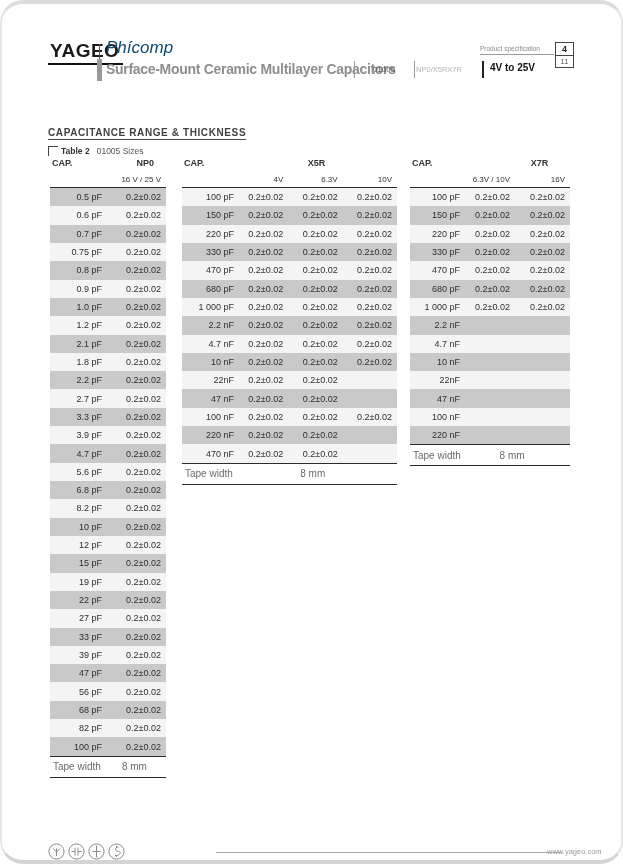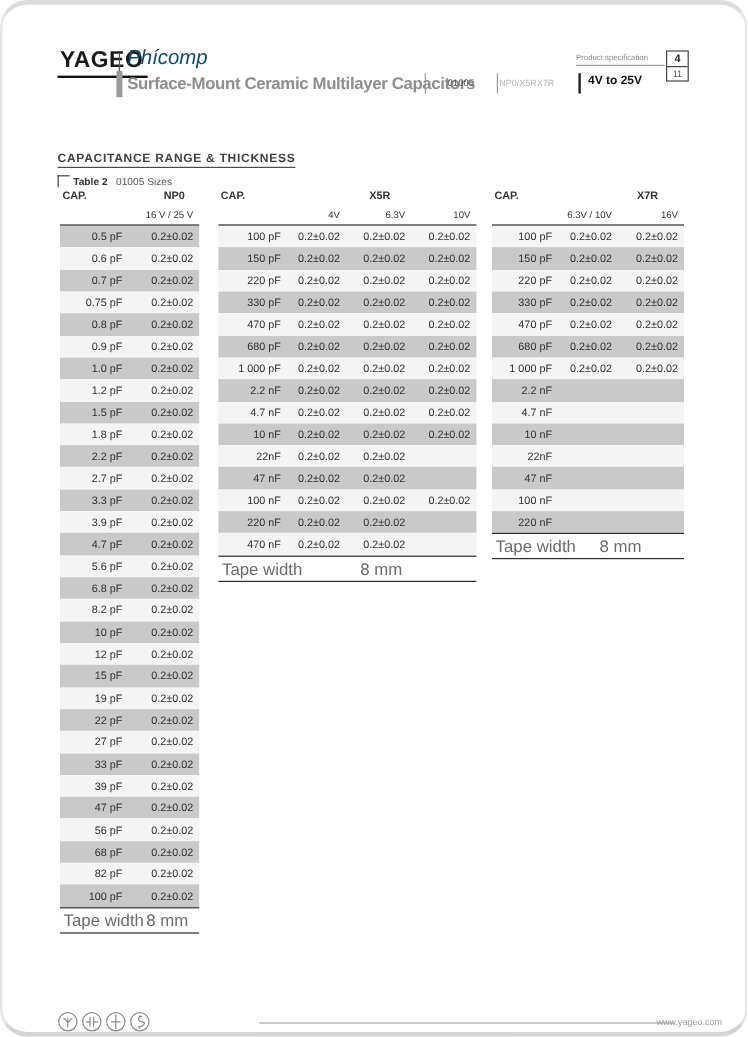--- a/index.html
+++ b/index.html
@@ -47,21 +47,21 @@
   .capspacer{flex:none;}
   .np0 .capspacer{width:52px;} .x5r .capspacer{width:52px;} .x7r .capspacer{width:50px;}
   .colh{flex:1;text-align:right;padding-right:5px;}
   .trow{display:flex;height:18.32px;align-items:center;}
   .trow.shade{background:var(--row-shade,#c9c9c9);}
   .trow:not(.shade){background:var(--row-light,#f4f4f4);}
   .cap{flex:none;text-align:right;}
   .np0 .cap{width:52px;padding-right:0;} .x5r .cap{width:52px;} .x7r .cap{width:50px;}
   .val{flex:1;text-align:right;padding-right:5px;}
   .tfoot{border-top:1.7px solid #2b2b2b;border-bottom:1.5px solid #2b2b2b;height:20px;
-    position:relative;font-size:14px;color:#6b6b6b;display:flex;align-items:center;text-align:right;}
+    position:relative;font-size:10px;color:#6b6b6b;display:flex;align-items:center;text-align:right;}
   .tfoot .fl{padding-left:3px;}
   .tfoot .fv{position:absolute;}
   .np0 .fv{left:62%;} .x5r .fv{left:55%;} .x7r .fv{left:56%;}
   
   .foot-icons{left:46px;top:839px;display:flex;gap:3px;}
   .foot-line{left:214px;top:848px;width:346px;height:1px;background:#aaa;}
   .foot-url{left:545px;top:843px;font-size:7.5px;color:#9c9c9c;}
   .foot-date{left:48px;top:856px;font-size:8px;color:#9a9a9a;white-space:nowrap;}
 </style>
 </head>
@@ -132,21 +132,21 @@
         </div>
         <div class="trow shade">
           <span class="cap">1.0 pF</span>
           <span class="val">0.2±0.02</span>
         </div>
         <div class="trow">
           <span class="cap">1.2 pF</span>
           <span class="val">0.2±0.02</span>
         </div>
         <div class="trow shade">
-          <span class="cap">1.5 pF</span>
+          <span class="cap">2.1 pF</span>
           <span class="val">0.2±0.02</span>
         </div>
         <div class="trow">
           <span class="cap">1.8 pF</span>
           <span class="val">0.2±0.02</span>
         </div>
         <div class="trow shade">
           <span class="cap">2.2 pF</span>
           <span class="val">0.2±0.02</span>
         </div>

